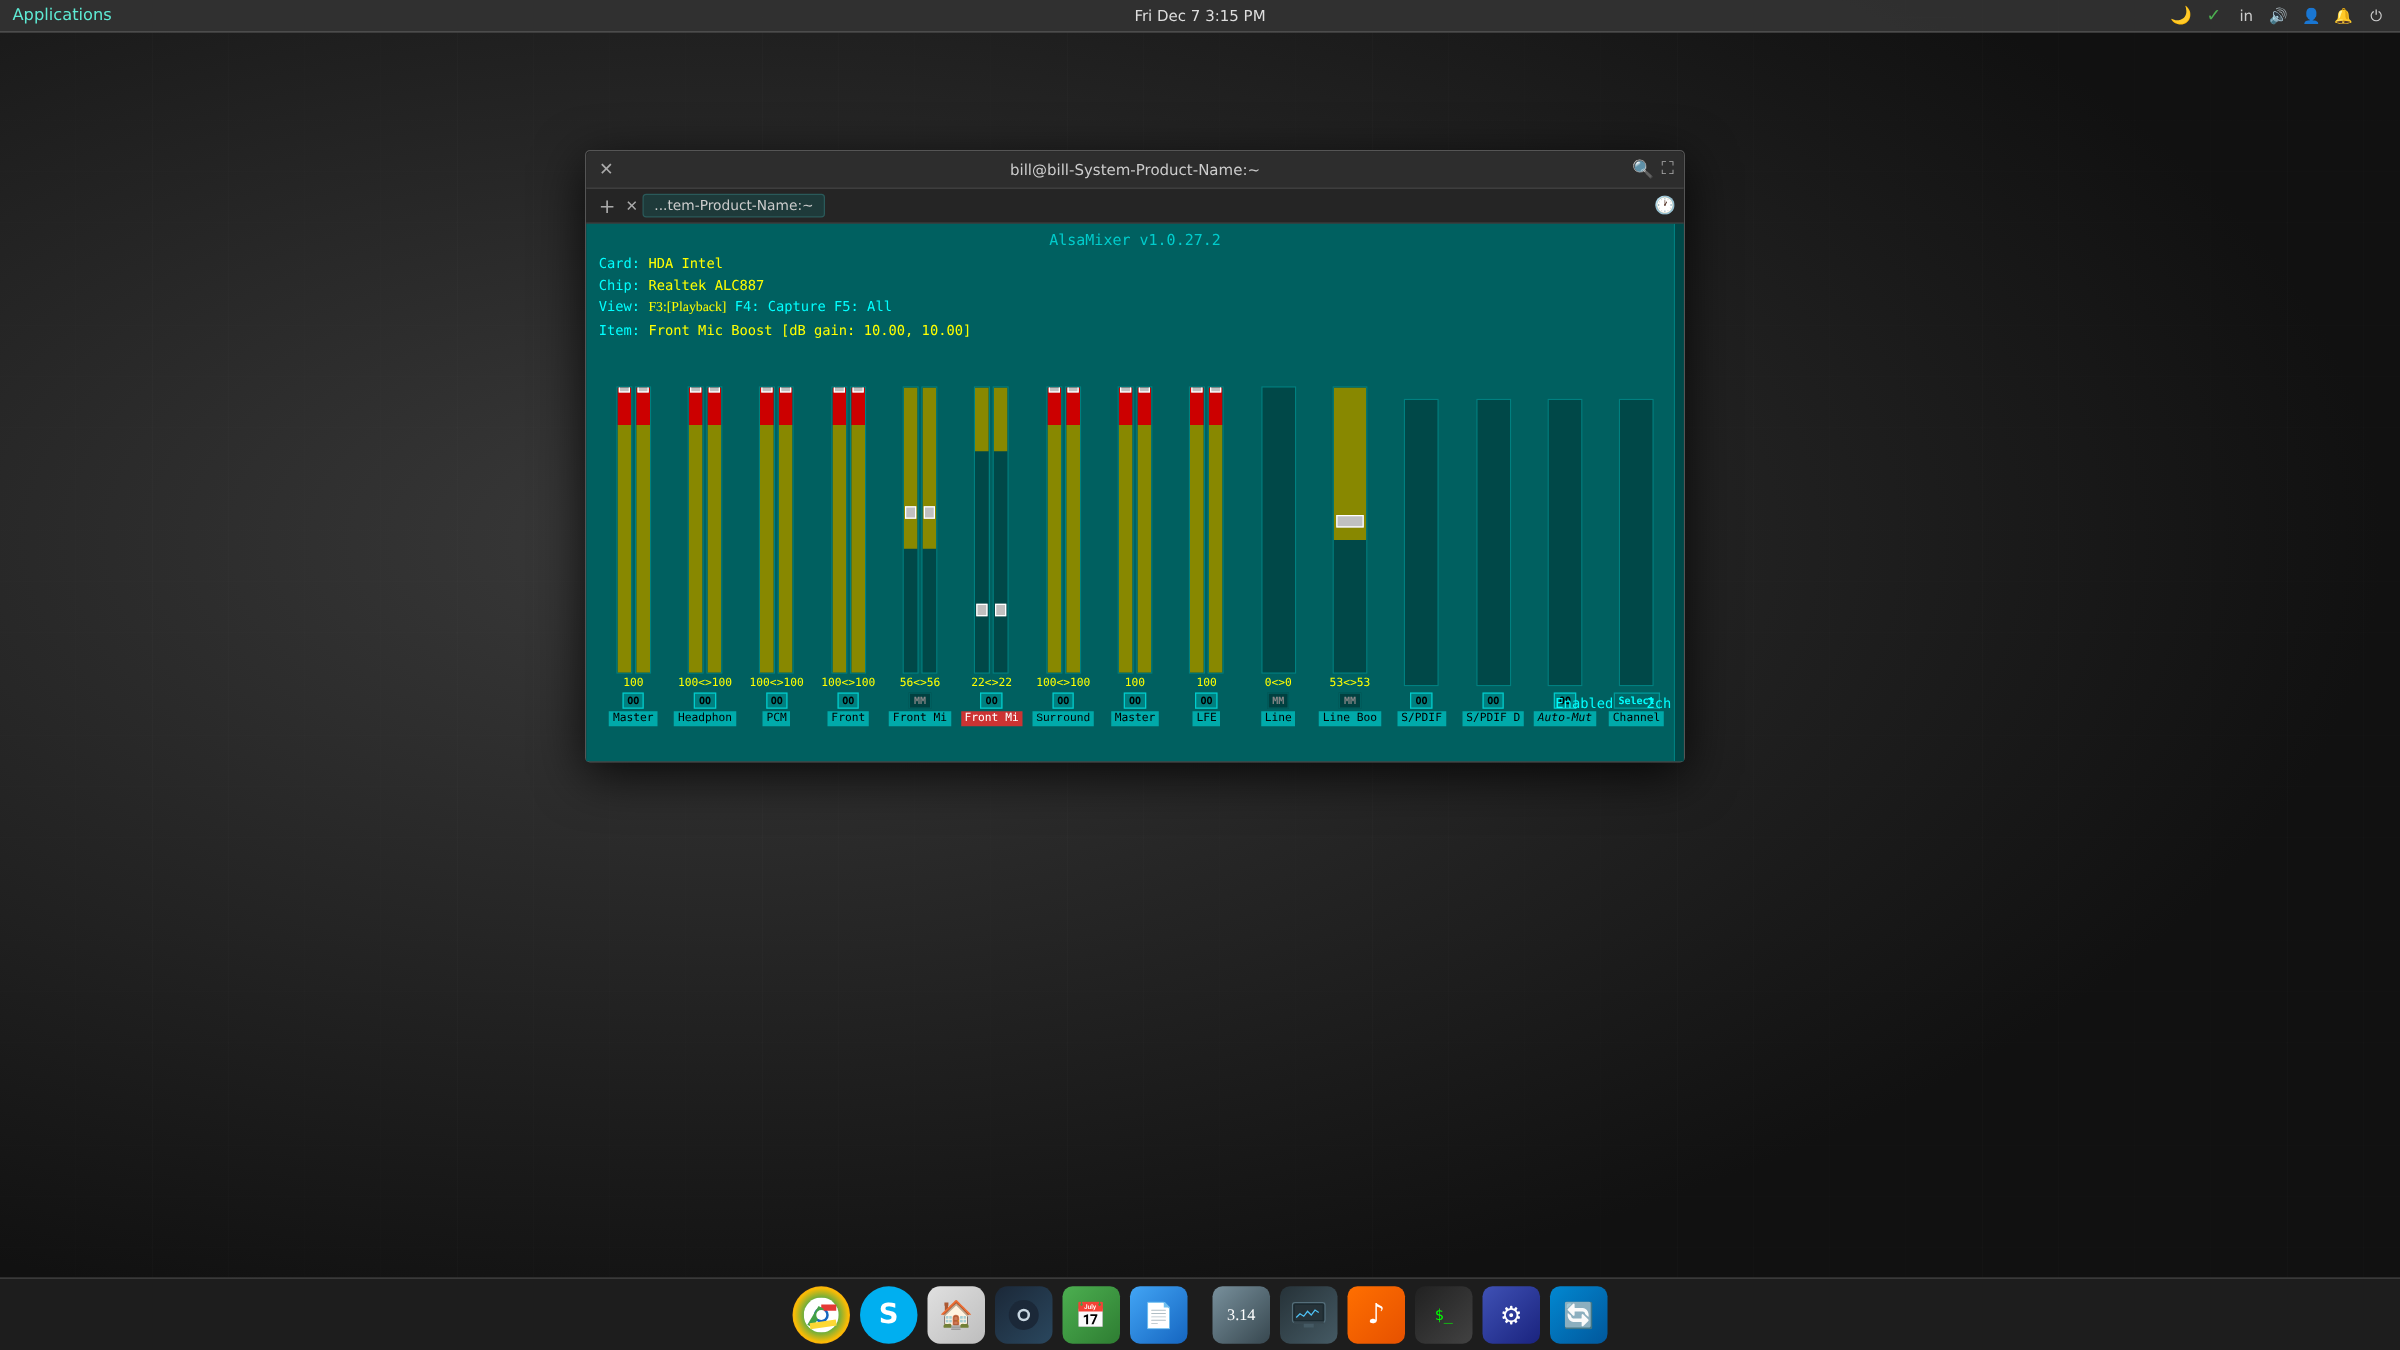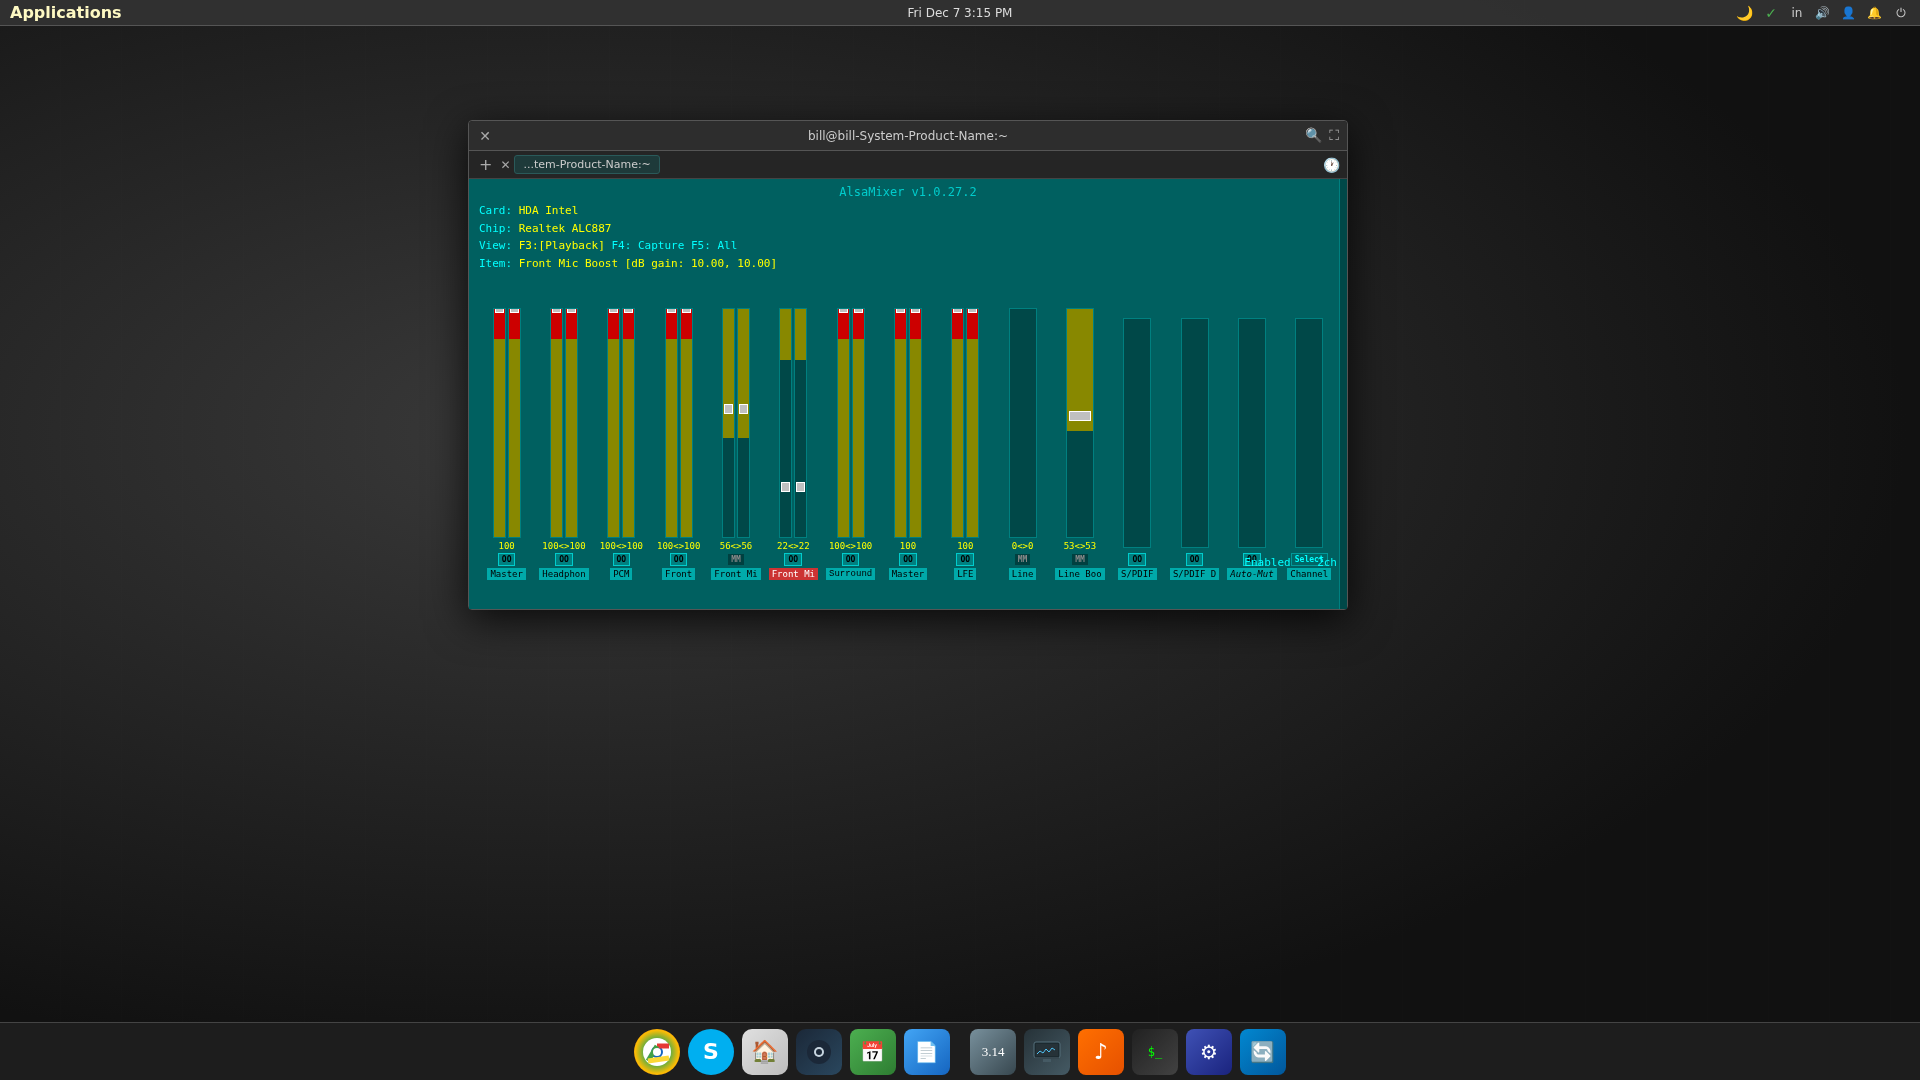--- a/index.html
+++ b/index.html
@@ -42,23 +42,23 @@
       height: 26px;
       background: rgba(50,50,50,0.95);
       display: flex;
       align-items: center;
       justify-content: space-between;
       padding: 0 10px;
       z-index: 100;
       border-bottom: 1px solid #555;
     }
     .topbar-left {
-      font-size: 16px;
-      color: #fef9c3;
-      font-weight: 700;
+      font-size: 13px;
+      color: #5eead4;
+      font-weight: 400;
     }
     .topbar-center {
       font-size: 12px;
       color: #ddd;
       position: absolute;
       left: 50%;
       transform: translateX(-50%);
     }
     .topbar-right {
       display: flex;
@@ -210,21 +210,21 @@
 
     
     .alsa-header {
       color: #00ffff;
       font-size: 11px;
       line-height: 1.6;
       margin-bottom: 4px;
     }
     .alsa-header .label { color: #00ffff; }
     .alsa-header .value { color: #ffff00; text-align: center; }
-    .alsa-header .f3 { color: #ffff00; }
+    .alsa-header .f3 { color: #ffff00; font-family: Liberation Serif, serif; }
     .alsa-header .f-key { color: #00ffff; }
 
     .alsa-help {
       position: absolute;
       top: 6px;
       right: 10px;
       color: #00ffff;
       font-size: 11px;
       line-height: 1.7;
       text-align: right;

